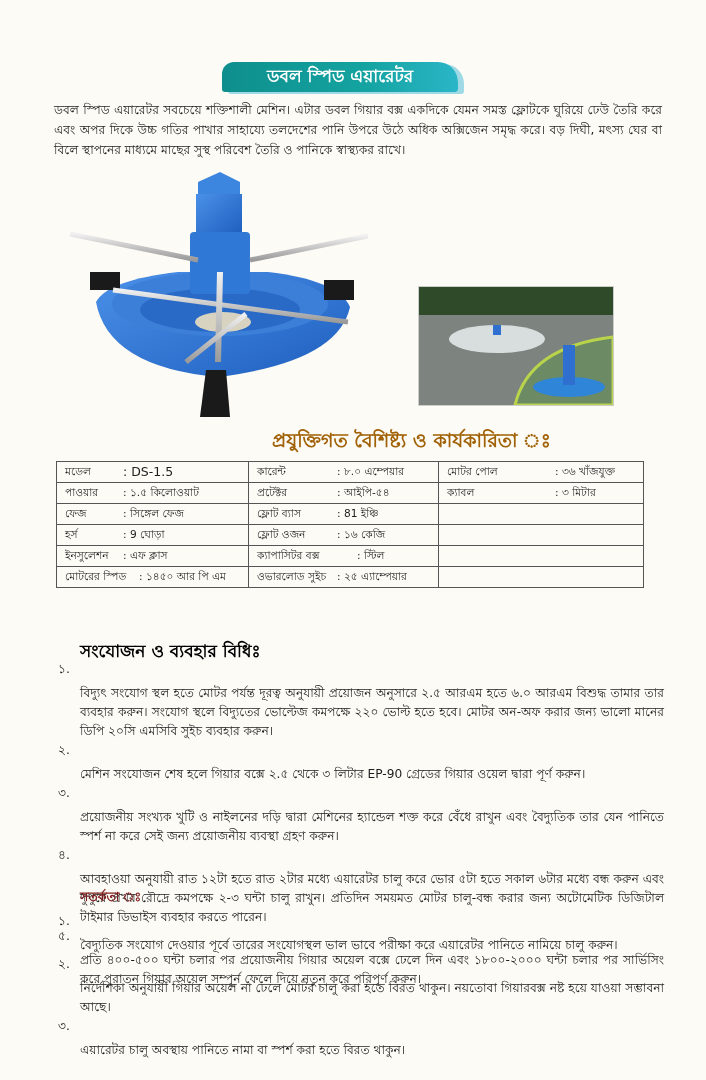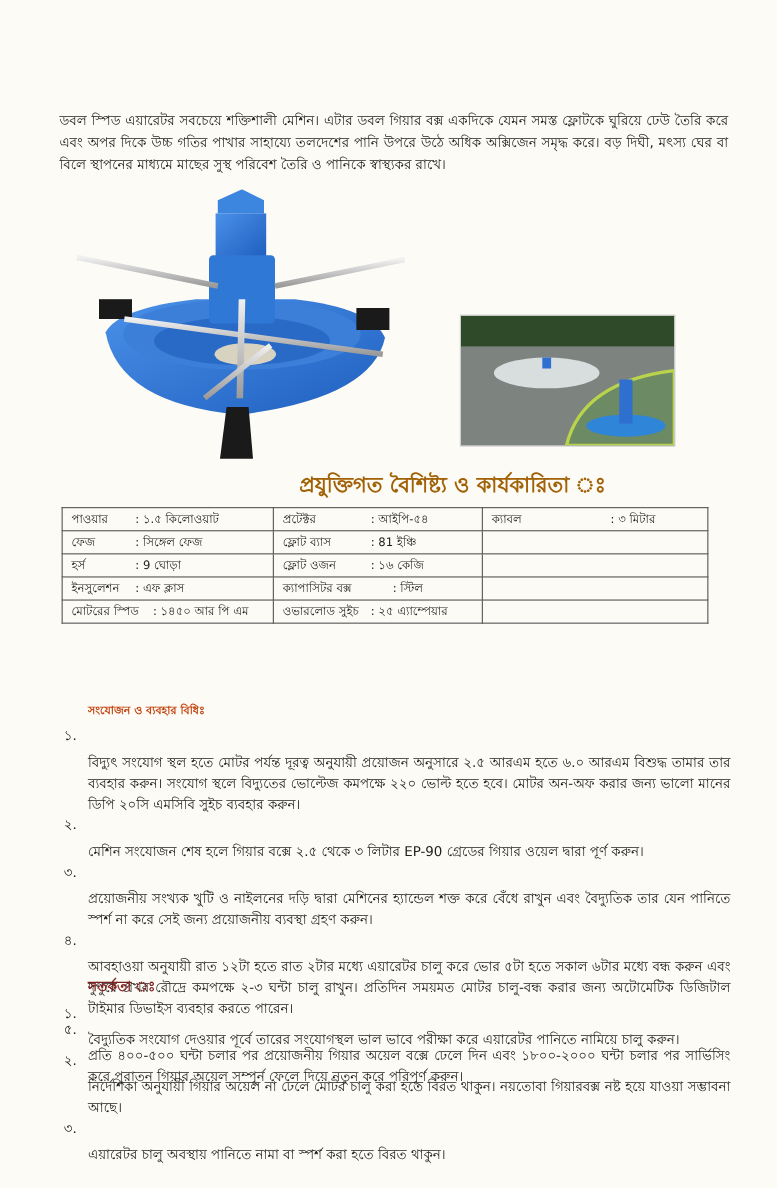--- a/index.html
+++ b/index.html
@@ -55,21 +55,21 @@
   .cell { display: flex; }
   .lbl { display: inline-block; }
   .val { display: inline-block; }
   .c1 .lbl { width: 58px; }
   .c2 .lbl { width: 80px; }
   .c3 .lbl { width: 108px; }
   .lg { font-size: 12.5px; }
 
   .sub-heading-green {
     position: absolute; left: 80px; top: 638px;
-    font-size: 10px; color: #c2410c; font-weight: bold;
+    font-size: 17px; color: #000000; font-weight: bold;
   }
   .sub-heading-red {
     position: absolute; left: 80px; top: 888px;
     font-size: 12.5px; color: #7f1d1d; font-weight: bold;
   }
 
   .list {
     position: absolute; left: 58px; width: 606px;
     margin: 0; padding: 0; list-style: none;
     font-size: 12.2px; line-height: 19px;
@@ -78,20 +78,23 @@
   .list .num { width: 22px; flex: none; }
   .list .txt { flex: 1; margin-top: 24px; }
   .usage { top: 660px; }
   .caution { top: 912px; }
 </style>
 </head>
 <body>
 
 <div class="page">
 
+  <div class="title-banner">
+    <span>ডবল স্পিড এয়ারেটর</span>
+  </div>
 
   <div class="intro">ডবল স্পিড এয়ারেটর সবচেয়ে শক্তিশালী মেশিন। এটার ডবল গিয়ার বক্স একদিকে যেমন সমস্ত ফ্লোটকে ঘুরিয়ে ঢেউ তৈরি করে এবং অপর দিকে উচ্চ গতির পাখার সাহায্যে তলদেশের পানি উপরে উঠে অধিক অক্সিজেন সমৃদ্ধ করে। বড় দিঘী, মৎস্য ঘের বা বিলে স্থাপনের মাধ্যমে মাছের সুস্থ পরিবেশ তৈরি ও পানিকে স্বাস্থ্যকর রাখে।</div>
 
   <div class="product">
     <svg width="300" height="250" viewBox="0 0 300 250">
       <defs>
         <linearGradient id="bl" x1="0" y1="0" x2="1" y2="1">
           <stop offset="0" stop-color="#4a90e8"></stop>
           <stop offset="1" stop-color="#1f5fbf"></stop>
         </linearGradient>
@@ -136,20 +139,40 @@
     </svg>
   </div>
 
   <div class="section-heading">প্রযুক্তিগত বৈশিষ্ট্য ও কার্যকারিতা ঃ</div>
 
   <table class="spec-table">
     <tbody>
       <tr>
         <td class="c1">
             <div class="cell">
+              <span class="lbl">মডেল</span>
+              <span class="val lg">: DS-1.5</span>
+            </div>
+          </td>
+        <td class="c2">
+            <div class="cell">
+              <span class="lbl">কারেন্ট</span>
+              <span class="val">: ৮.০ এম্পেয়ার</span>
+            </div>
+          </td>
+        <td class="c3">
+            <div class="cell">
+              <span class="lbl">মোটর পোল</span>
+              <span class="val">: ৩৬ খাঁজযুক্ত</span>
+            </div>
+          </td>
+      </tr>
+      <tr>
+        <td class="c1">
+            <div class="cell">
               <span class="lbl">পাওয়ার</span>
               <span class="val">: ১.৫ কিলোওয়াট</span>
             </div>
           </td>
         <td class="c2">
             <div class="cell">
               <span class="lbl">প্রটেক্টর</span>
               <span class="val">: আইপি-৫৪</span>
             </div>
           </td>

